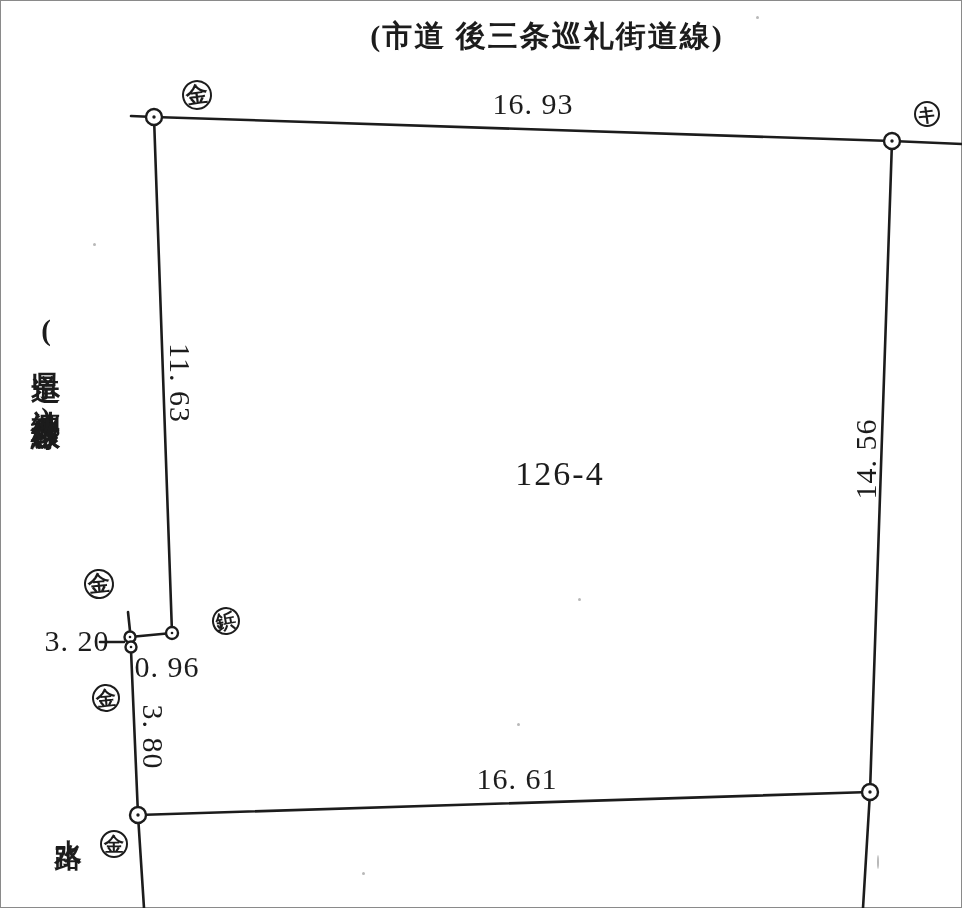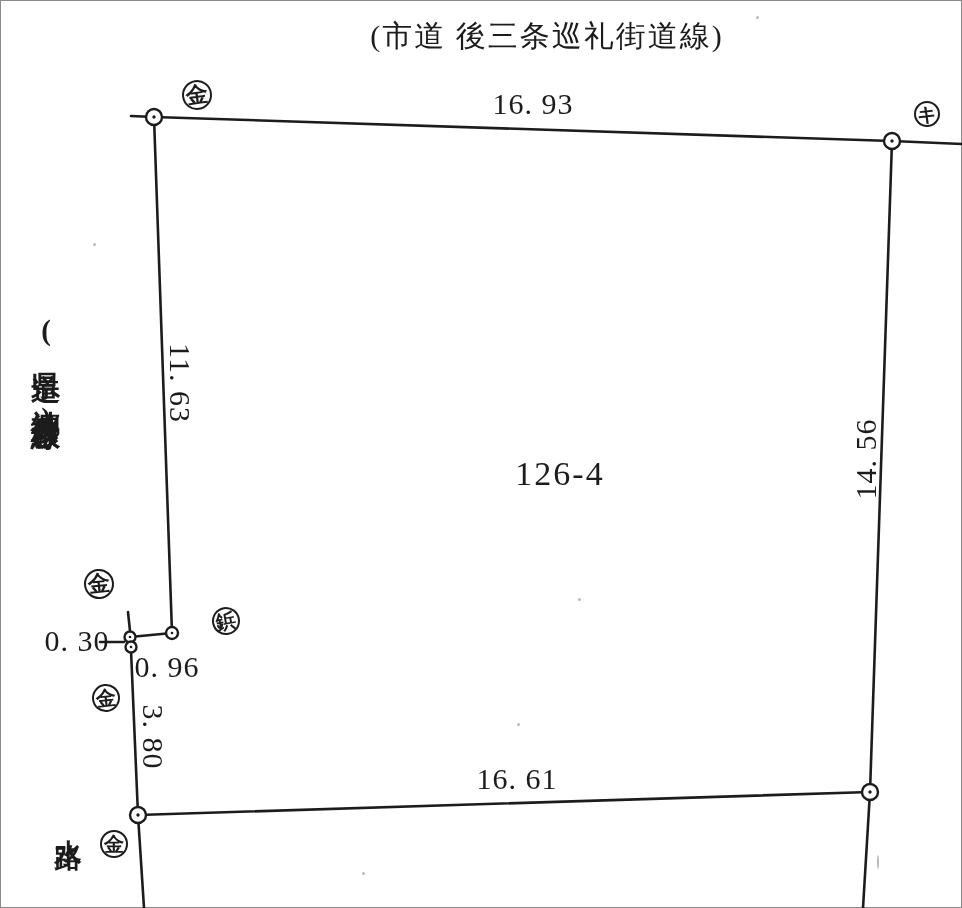--- a/index.html
+++ b/index.html
@@ -25,21 +25,21 @@
   .overlay {
     position: absolute;
     left: 0; top: 0;
     width: 962px; height: 908px;
   }
   .road-title-top {
     position: absolute;
     left: 547px; top: 36px;
     transform: translate(-50%, -50%);
     font-size: 30px;
-    font-weight: 400;
+    font-weight: 700;
     letter-spacing: 2px;
     white-space: nowrap;
   }
   .road-label-left {
     position: absolute;
     left: 26px; top: 314px;
     writing-mode: vertical-rl;
     text-orientation: upright;
     font-size: 29px;
     font-weight: 700;
@@ -132,21 +132,21 @@
       <div class="cmark" style="left: 212px; top: 607px; width: 28px; height: 28px; font-size: 20px; transform: rotate(-10deg);">鋲</div>
       <div class="cmark" style="left: 92px; top: 684px; width: 28px; height: 28px; font-size: 20px; transform: rotate(-6deg);">金</div>
       <div class="cmark" style="left: 100px; top: 830px; width: 28px; height: 28px; font-size: 20px; transform: rotate(0deg);">金</div>
     </div>
   <div class="overlay" id="dimension-layer">
       <div class="dim" style="left: 533px; top: 104px; transform: translate(-50%, -50%) rotate(0deg);">16. 93</div>
       <div class="dim" style="left: 180px; top: 383px; transform: translate(-50%, -50%) rotate(90deg);">11. 63</div>
       <div class="dim" style="left: 866px; top: 459px; transform: translate(-50%, -50%) rotate(-90deg);">14. 56</div>
       <div class="dim" style="left: 517px; top: 779px; transform: translate(-50%, -50%) rotate(0deg);">16. 61</div>
       <div class="dim" style="left: 167px; top: 667px; transform: translate(-50%, -50%) rotate(0deg);">0. 96</div>
-      <div class="dim" style="left: 77px; top: 641px; transform: translate(-50%, -50%) rotate(0deg);">0. 30</div>
+      <div class="dim" style="left: 77px; top: 641px; transform: translate(-50%, -50%) rotate(0deg);">3. 20</div>
       <div class="dim" style="left: 153px; top: 737px; transform: translate(-50%, -50%) rotate(90deg);">3. 80</div>
     </div>
   <div class="overlay" id="noise-layer">
       <div class="speck" style="left: 756px; top: 16px; width: 3px; height: 3px;"></div>
       <div class="speck" style="left: 93px; top: 243px; width: 3px; height: 3px;"></div>
       <div class="speck" style="left: 578px; top: 598px; width: 3px; height: 3px;"></div>
       <div class="speck" style="left: 517px; top: 723px; width: 3px; height: 3px;"></div>
       <div class="speck" style="left: 362px; top: 872px; width: 3px; height: 3px;"></div>
       <div class="speck" style="left: 877px; top: 855px; width: 2px; height: 14px;"></div>
     </div>

